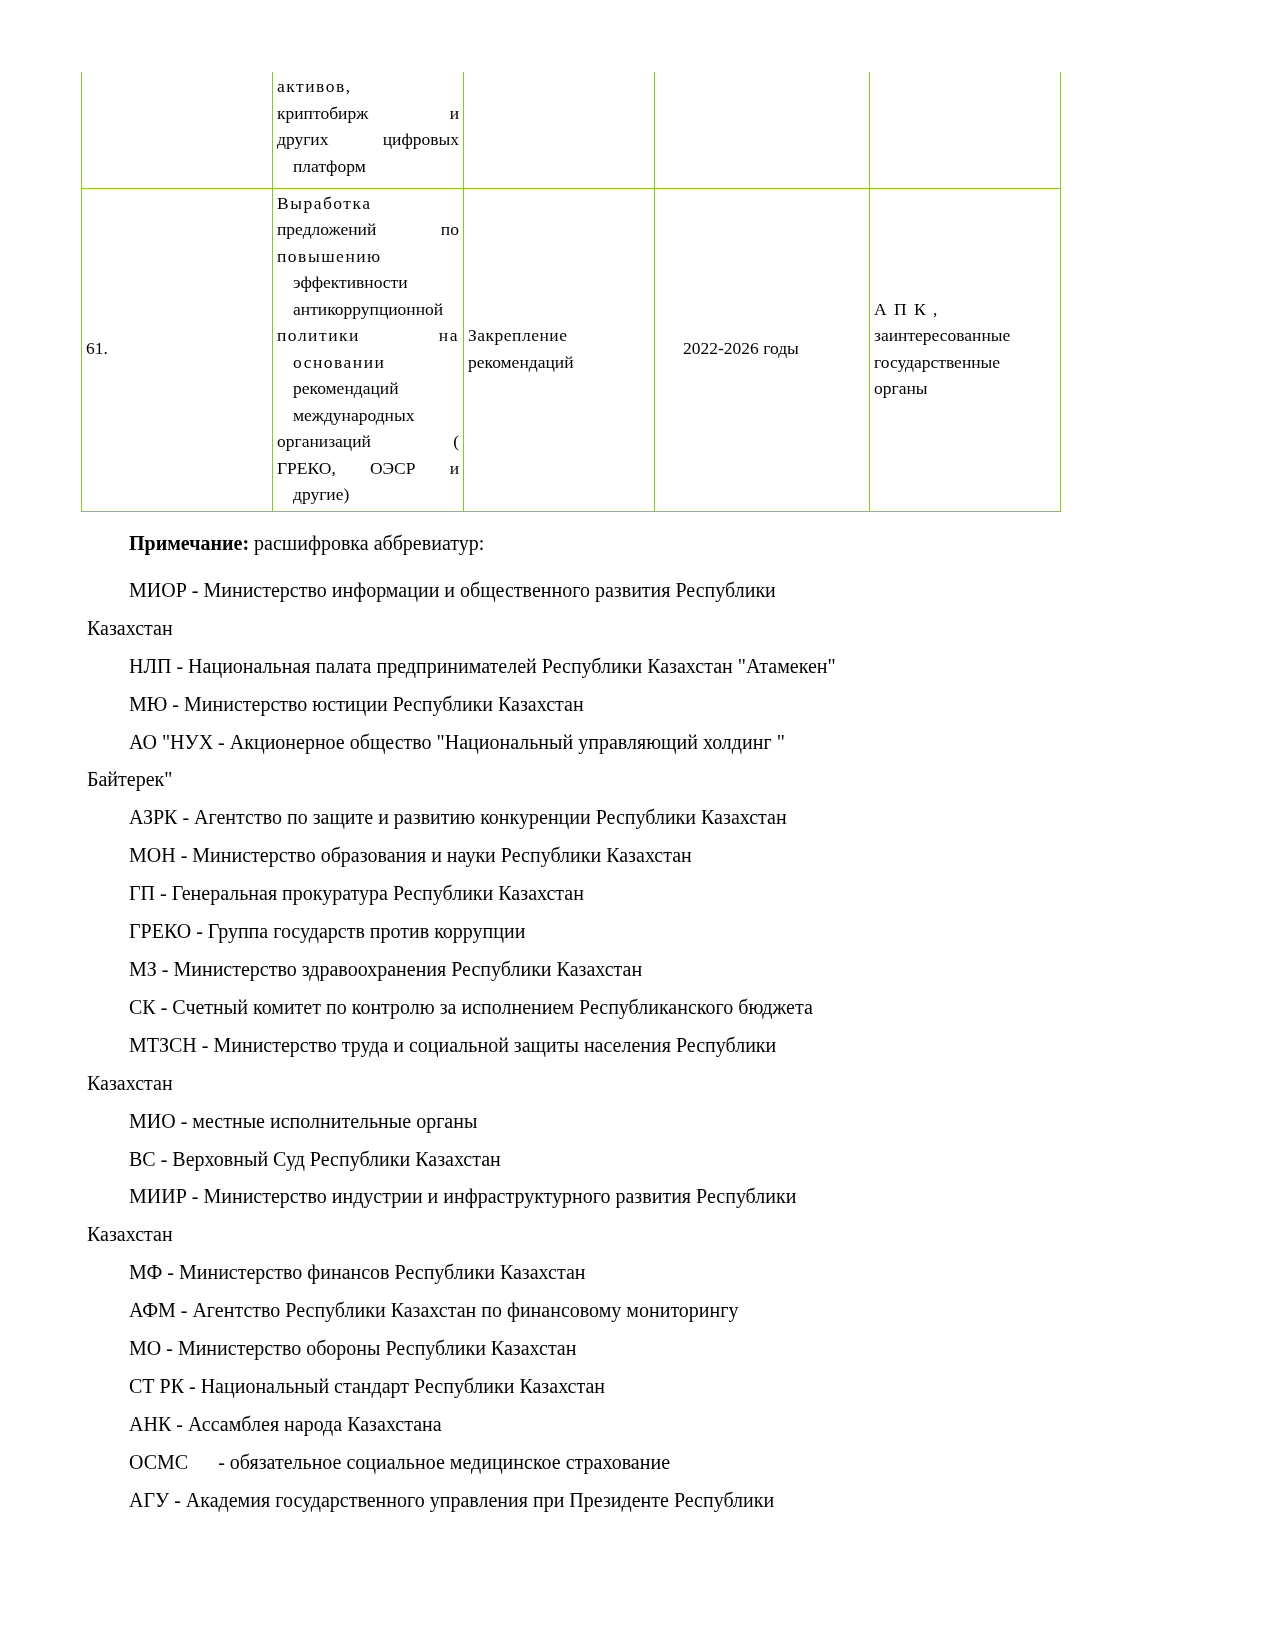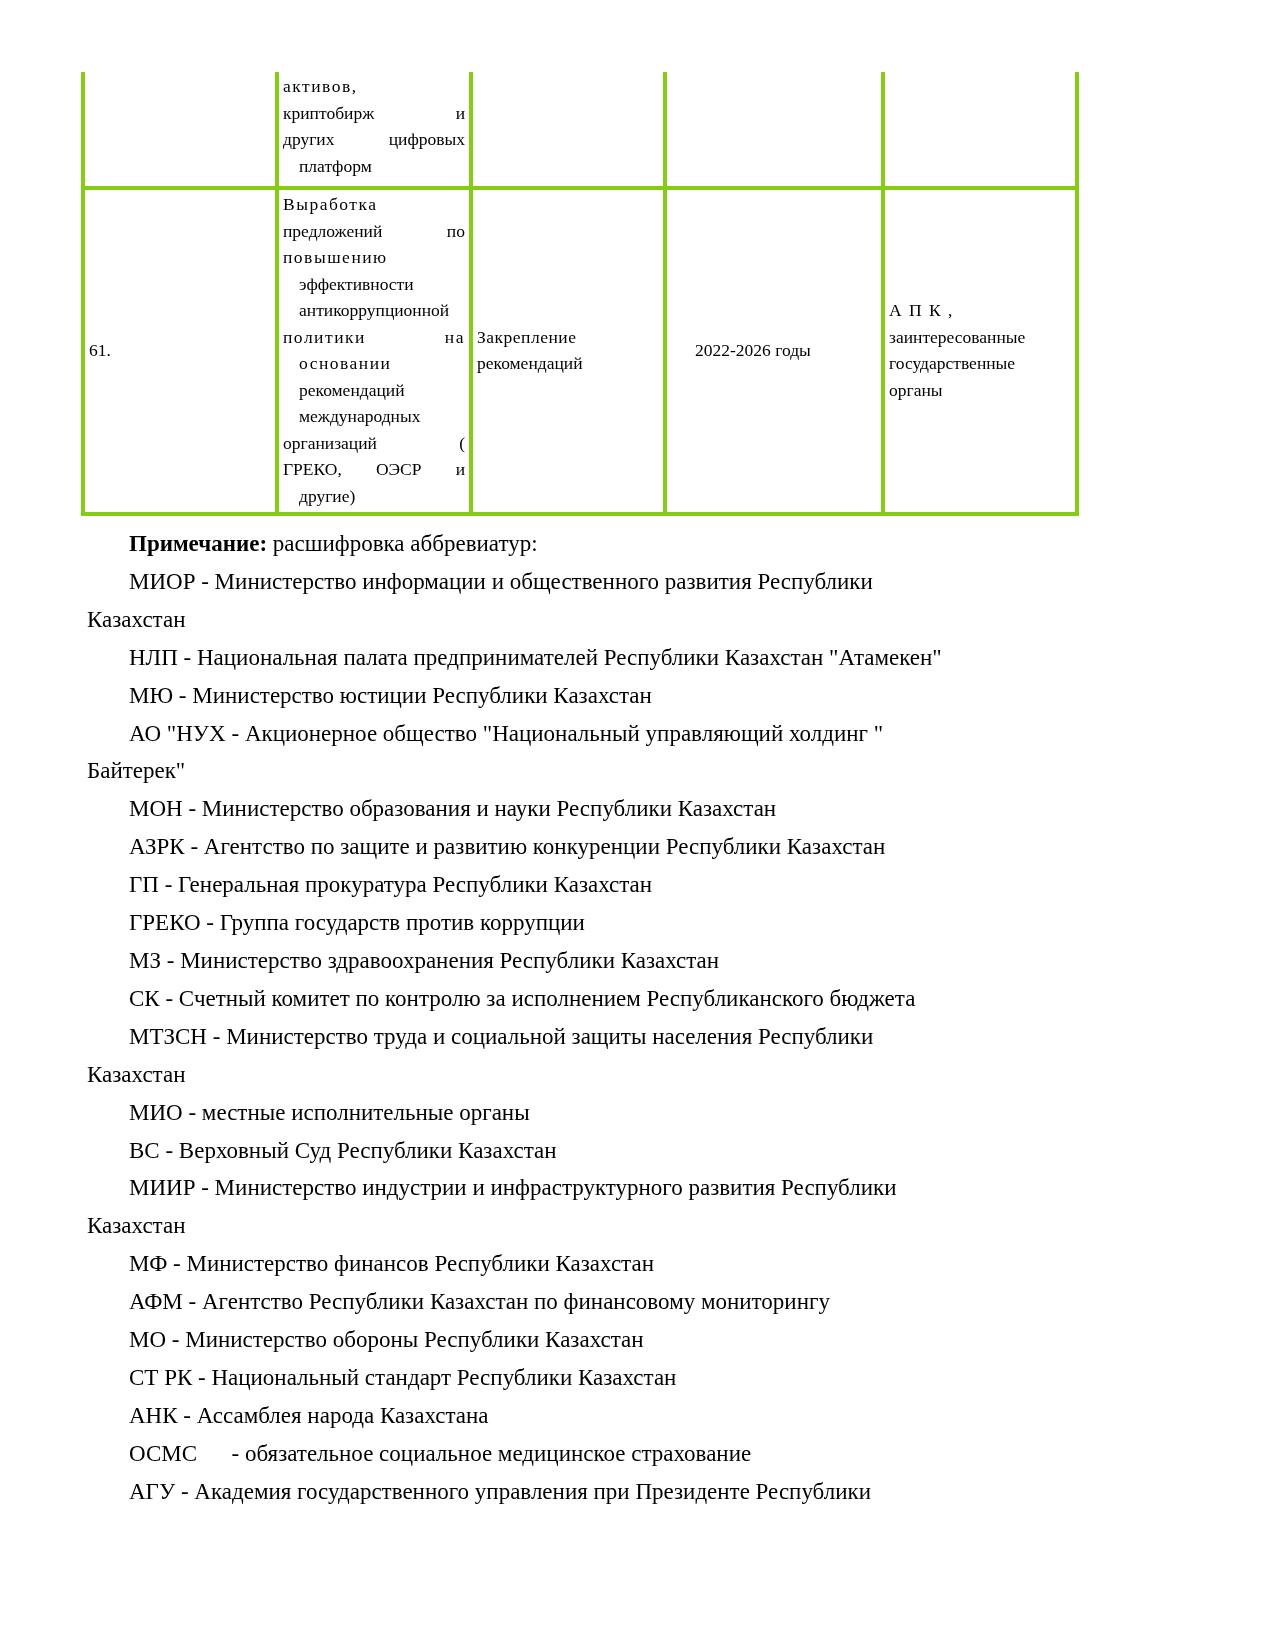--- a/index.html
+++ b/index.html
@@ -19,42 +19,42 @@
       position: absolute;
       left: 81px;
       top: 72px;
       width: 952px;
       border-collapse: collapse;
       table-layout: fixed;
       font-size: 17.5px;
       line-height: 26.5px;
     }
     .plan-table td {
-      border: 4px solid #84cc16;
+      border: 1px solid #84cc16;
       padding: 1px 4px 3px 4px;
       vertical-align: middle;
       word-wrap: break-word;
     }
     .plan-table tr.row-top td { border-top: none; }
     .plan-table td.c1 { width: 182px; }
     .plan-table td.c2 { width: 182px; text-align: justify; }
     .plan-table td.c3 { width: 182px; }
     .plan-table td.c4 { width: 182px; padding-left: 28px; }
     .plan-table td.c5 { width: 182px; }
     .plan-table .cell-line { display: block; }
     .plan-table .spaced { letter-spacing: 1.5px; }
     .plan-table td.c2 .cell-line { text-align: justify; text-align-last: justify; }
     .plan-table td.c2 .cell-line.last { text-align-last: left; margin-left: 16px; }
 
     .notes {
       position: absolute;
       left: 87px;
       top: 525px;
       width: 1100px;
-      font-size: 23px;
+      font-size: 20px;
       line-height: 37.9px;
     }
     .notes .line {
       display: block;
       white-space: nowrap;
     }
     .notes .indent { padding-left: 42px; }
     .notes .bold { font-weight: bold; }
   </style>
 </head>
@@ -101,28 +101,28 @@
         <span class="cell-line">государственные</span>
         <span class="cell-line">органы</span>
       </td>
     </tr>
   </tbody>
 </table>
 
 <div class="notes">
   <span class="line indent"><span class="bold">Примечание:</span><span> расшифровка аббревиатур:</span></span>
   <div id="note-lines">
-      <span class="line indent" style="white-space: pre;">МИОР - Министерство информации и общественного развития Республики</span>
+      <span class="line indent" style="white-space: pre; margin-top: 9px;">МИОР - Министерство информации и общественного развития Республики</span>
       <span class="line" style="white-space: pre;">Казахстан</span>
       <span class="line indent" style="white-space: pre;">НЛП - Национальная палата предпринимателей Республики Казахстан "Атамекен"</span>
       <span class="line indent" style="white-space: pre;">МЮ - Министерство юстиции Республики Казахстан</span>
       <span class="line indent" style="white-space: pre;">АО "НУХ - Акционерное общество "Национальный управляющий холдинг "</span>
       <span class="line" style="white-space: pre;">Байтерек"</span>
+      <span class="line indent" style="white-space: pre;">АЗРК - Агентство по защите и развитию конкуренции Республики Казахстан</span>
       <span class="line indent" style="white-space: pre;">МОН - Министерство образования и науки Республики Казахстан</span>
-      <span class="line indent" style="white-space: pre;">АЗРК - Агентство по защите и развитию конкуренции Республики Казахстан</span>
       <span class="line indent" style="white-space: pre;">ГП - Генеральная прокуратура Республики Казахстан</span>
       <span class="line indent" style="white-space: pre;">ГРЕКО - Группа государств против коррупции</span>
       <span class="line indent" style="white-space: pre;">МЗ - Министерство здравоохранения Республики Казахстан</span>
       <span class="line indent" style="white-space: pre;">СК - Счетный комитет по контролю за исполнением Республиканского бюджета</span>
       <span class="line indent" style="white-space: pre;">МТЗСН - Министерство труда и социальной защиты населения Республики</span>
       <span class="line" style="white-space: pre;">Казахстан</span>
       <span class="line indent" style="white-space: pre;">МИО - местные исполнительные органы</span>
       <span class="line indent" style="white-space: pre;">ВС - Верховный Суд Республики Казахстан</span>
       <span class="line indent" style="white-space: pre;">МИИР - Министерство индустрии и инфраструктурного развития Республики</span>
       <span class="line" style="white-space: pre;">Казахстан</span>

